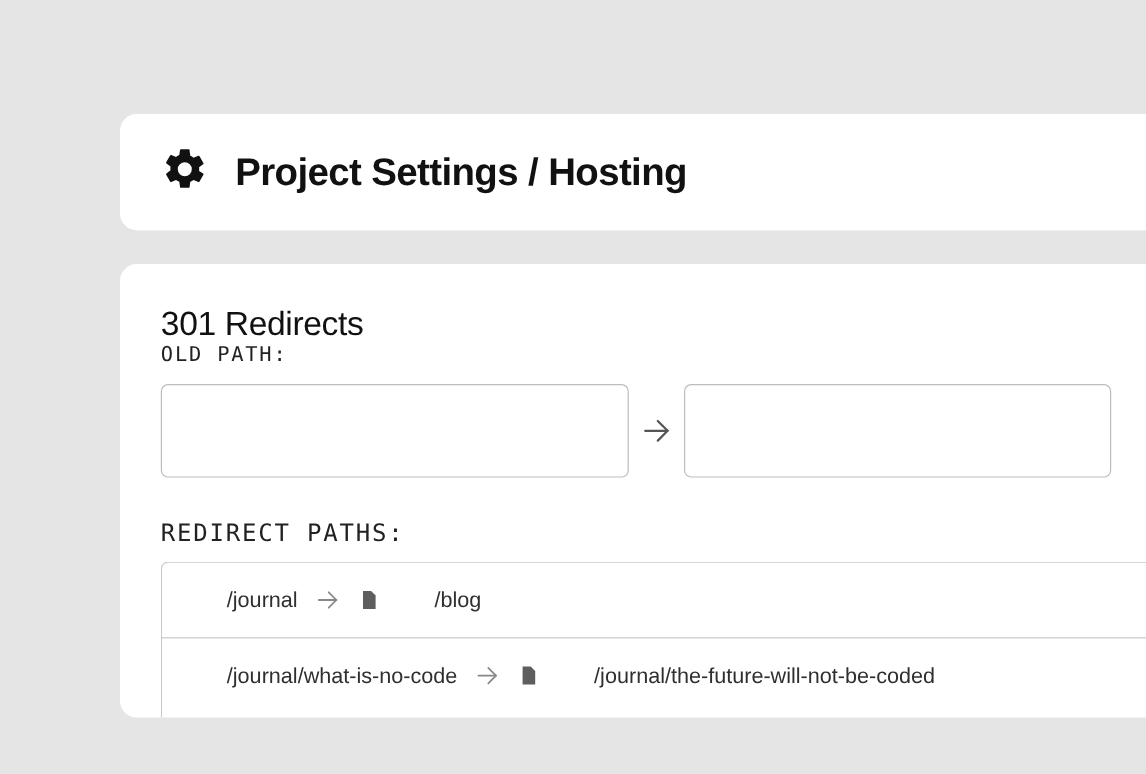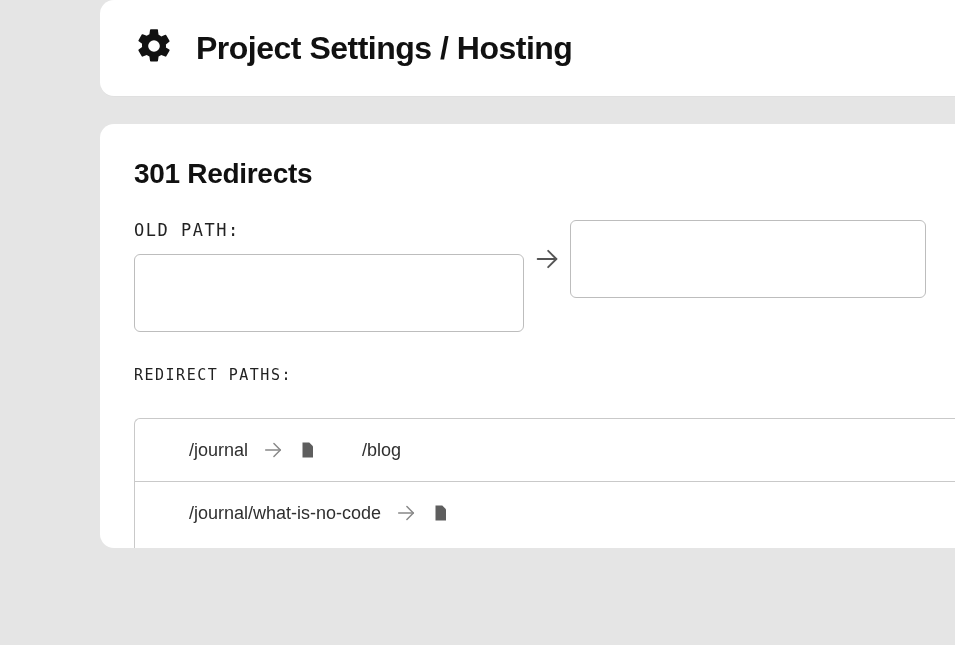--- a/index.html
+++ b/index.html
@@ -11,20 +11,21 @@
     body {
       background: #e5e5e5;
       font-family: -apple-system, BlinkMacSystemFont, "Segoe UI", Helvetica, Arial, sans-serif;
       width: 955px;
       height: 645px;
       overflow: hidden;
       color: #111;
     }
     
     .canvas {
+      padding-top: 95px;
       padding-left: 100px;
     }
     
     .header-card {
       background: #fff;
       border-radius: 14px 0 0 14px;
       padding: 26px 34px;
       display: flex;
       align-items: center;
       gap: 22px;
@@ -41,27 +42,27 @@
     .content-card {
       background: #fff;
       border-radius: 14px 0 0 14px;
       margin-top: 28px;
       padding: 34px 34px 0 34px;
       width: 860px;
     }
     
     .section-title {
       font-size: 28px;
-      font-weight: 700;
+      font-weight: 400;
       letter-spacing: -0.3px;
-      margin-bottom: 30px;
     }
     
     .form-row {
       display: flex;
+      align-items: flex-end;
       gap: 8px;
       margin-bottom: 34px;
     }
     
     .field-group {
       display: flex;
       flex-direction: column;
       gap: 14px;
     }
     
@@ -92,26 +93,26 @@
       height: 78px;
       display: flex;
       align-items: center;
       justify-content: center;
       color: #555;
       width: 30px;
     }
     
     .list-label {
       font-family: ui-monospace, SFMono-Regular, "SF Mono", Menlo, Consolas, monospace;
-      font-size: 15px;
+      font-size: 20px;
       letter-spacing: 1.5px;
       text-transform: uppercase;
       color: #222;
       font-weight: 500;
-      margin-bottom: 34px;
+      margin-bottom: 12px;
     }
     
     .redirect-list {
       border: 1px solid #c9c9c9;
       border-radius: 6px 0 0 0;
       border-right: none;
       border-bottom: none;
       width: 830px;
     }
     
@@ -211,18 +212,19 @@
           <svg width="22" height="22" viewBox="0 0 24 24" fill="none" stroke="currentColor" stroke-width="1.6" stroke-linecap="round" stroke-linejoin="round">
             <line x1="4" y1="12" x2="20" y2="12"></line>
             <polyline points="13 5 20 12 13 19"></polyline>
           </svg>
         </span>
         <span class="page-icon">
           <svg width="18" height="18" viewBox="0 0 24 24" fill="currentColor">
             <path d="M6 2h9l5 5v15H6z" opacity="0.95"></path>
           </svg>
         </span>
+        <span class="path-text">/journal/the-future-will-not-be-coded</span>
       </div>
 
     </div>
   </div>
 
 </div>
 
 </body></html>

